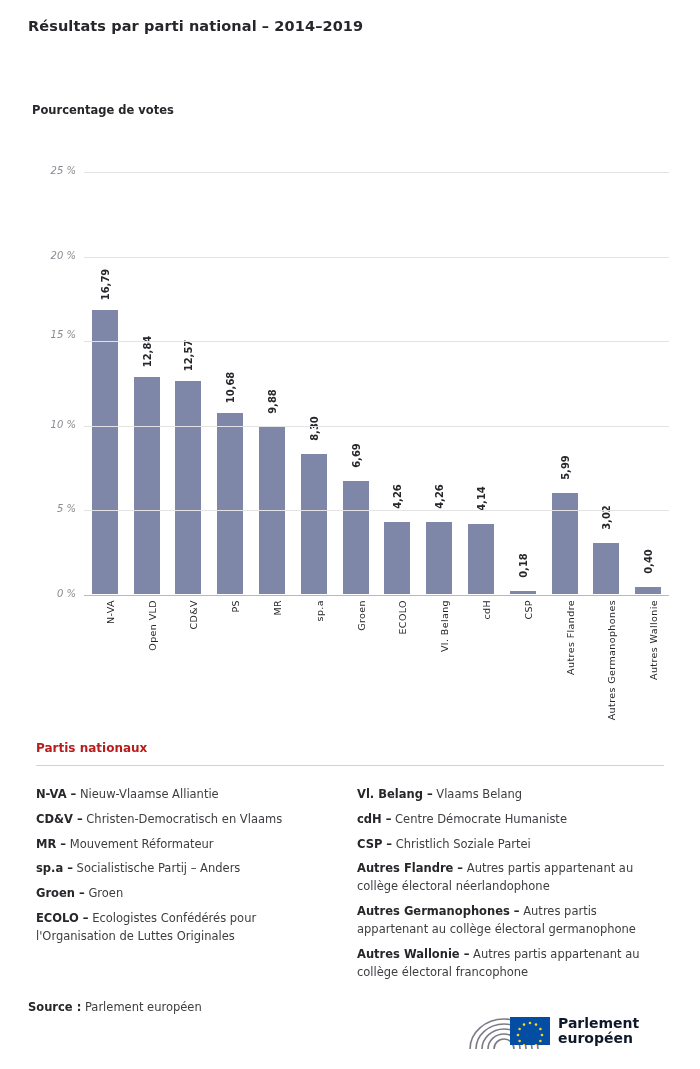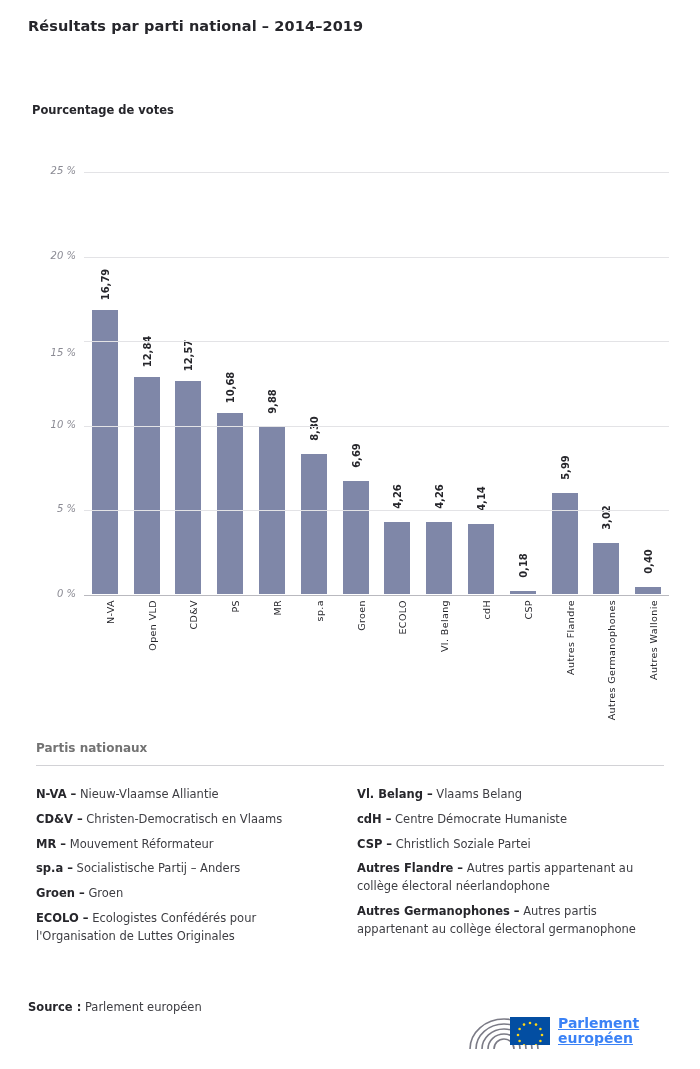--- a/index.html
+++ b/index.html
@@ -67,21 +67,21 @@
     transform-origin:left top;
     transform:rotate(-90deg) translate(-100%, 0);
     font-size:9.5px;color:#26262b;
     white-space:nowrap;
     letter-spacing:.4px;
   }
 
   
   .legend-title{
     position:absolute;left:36px;top:741px;
-    font-size:12px;font-weight:bold;color:#737373;
+    font-size:12px;font-weight:bold;color:#b91c1c;
   }
   .legend-rule{
     position:absolute;left:36px;top:765px;width:628px;height:1px;
     background:#d2d2d6;
   }
   .legend-col{
     position:absolute;top:786px;font-size:11.5px;line-height:1.55;
     color:#3d3d42;
   }
   .legend-col.left{left:36px;width:300px;}
@@ -102,21 +102,21 @@
     display:flex;align-items:center;gap:8px;
   }
   .logo-mark{
     width:84px;height:44px;position:relative;flex:0 0 auto;
   }
   .logo-flag{
     position:absolute;right:0;top:8px;width:40px;height:28px;
     background:#034ea2;
   }
   .logo-text{
-    font-size:14px;font-weight:bold;color:#3b82f6;line-height:1.1;text-decoration:underline;
+    font-size:14px;font-weight:bold;color:#0f172a;line-height:1.1;
   }
 </style>
 </head>
 <body>
 
 <div class="page">
 
   <div class="title">Résultats par parti national – 2014–2019</div>
   <div class="axis-title">Pourcentage de votes</div>
 
@@ -194,21 +194,21 @@
             <div class="xlabel" style="top: 429px;">Autres Wallonie</div>
           </div>
         </div>
     <div class="gridline base" style="top: 423px;"></div>
         <div class="ytick" style="top: 416px; left: -52px;">0 %</div>
         <div class="gridline" style="top: 338.4px;"></div>
         <div class="ytick" style="top: 331.4px; left: -52px;">5 %</div>
         <div class="gridline" style="top: 253.8px;"></div>
         <div class="ytick" style="top: 246.8px; left: -52px;">10 %</div>
         <div class="gridline" style="top: 169.2px;"></div>
-        <div class="ytick" style="top: 175px; left: -52px;">15 %</div>
+        <div class="ytick" style="top: 157px; left: -52px;">15 %</div>
         <div class="gridline" style="top: 84.6px;"></div>
         <div class="ytick" style="top: 77.6px; left: -52px;">20 %</div>
         <div class="gridline" style="top: 0px;"></div>
         <div class="ytick" style="top: -7px; left: -52px;">25 %</div>
       </div>
   </div>
 
   <div class="legend-title">Partis nationaux</div>
   <div class="legend-rule"></div>
   <div class="legend-col left" id="legend-left">
@@ -218,20 +218,21 @@
       <div class="legend-item"><b>sp.a –</b><span> Socialistische Partij – Anders</span></div>
       <div class="legend-item"><b>Groen –</b><span> Groen</span></div>
       <div class="legend-item"><b>ECOLO –</b><span> Ecologistes Confédérés pour l'Organisation de Luttes Originales</span></div>
     </div>
   <div class="legend-col right" id="legend-right">
       <div class="legend-item"><b>Vl. Belang –</b><span> Vlaams Belang</span></div>
       <div class="legend-item"><b>cdH –</b><span> Centre Démocrate Humaniste</span></div>
       <div class="legend-item"><b>CSP –</b><span> Christlich Soziale Partei</span></div>
       <div class="legend-item"><b>Autres Flandre –</b><span> Autres partis appartenant au collège électoral néerlandophone</span></div>
       <div class="legend-item"><b>Autres Germanophones –</b><span> Autres partis appartenant au collège électoral germanophone</span></div>
+      <div class="legend-item"><b>Autres Wallonie –</b><span> Autres partis appartenant au collège électoral francophone</span></div>
     </div>
 
   <div class="source">
     <b>Source :</b><span> Parlement européen</span>
   </div>
 
   <div class="logo">
     <div class="logo-mark">
       <svg width="84" height="44" viewBox="0 0 84 44">
         <g fill="none" stroke="#7b7b86" stroke-width="1.6">

